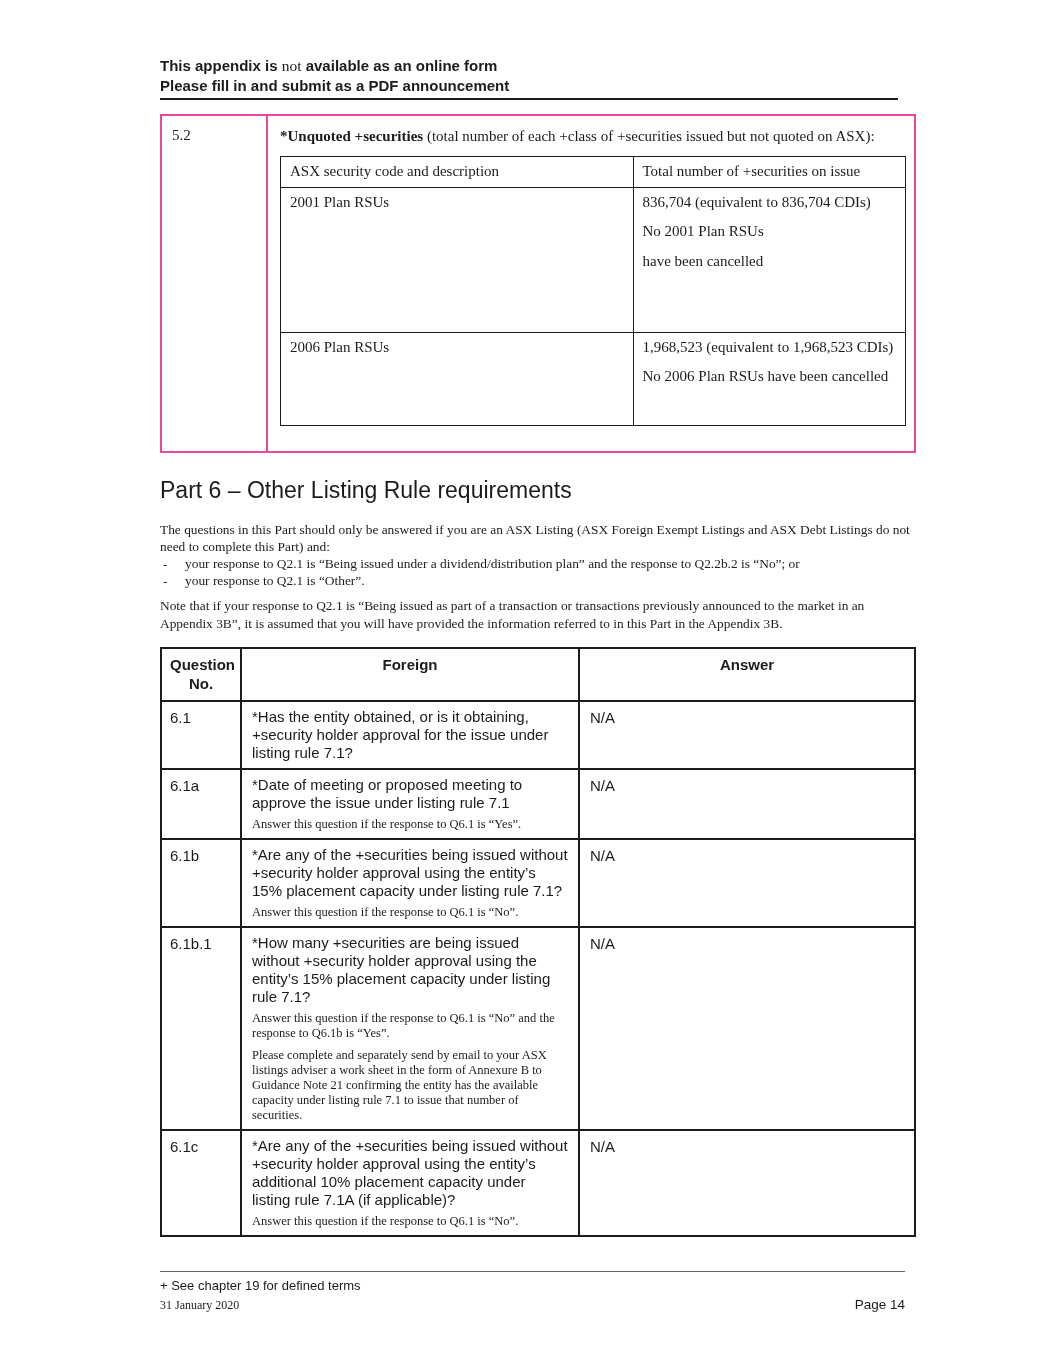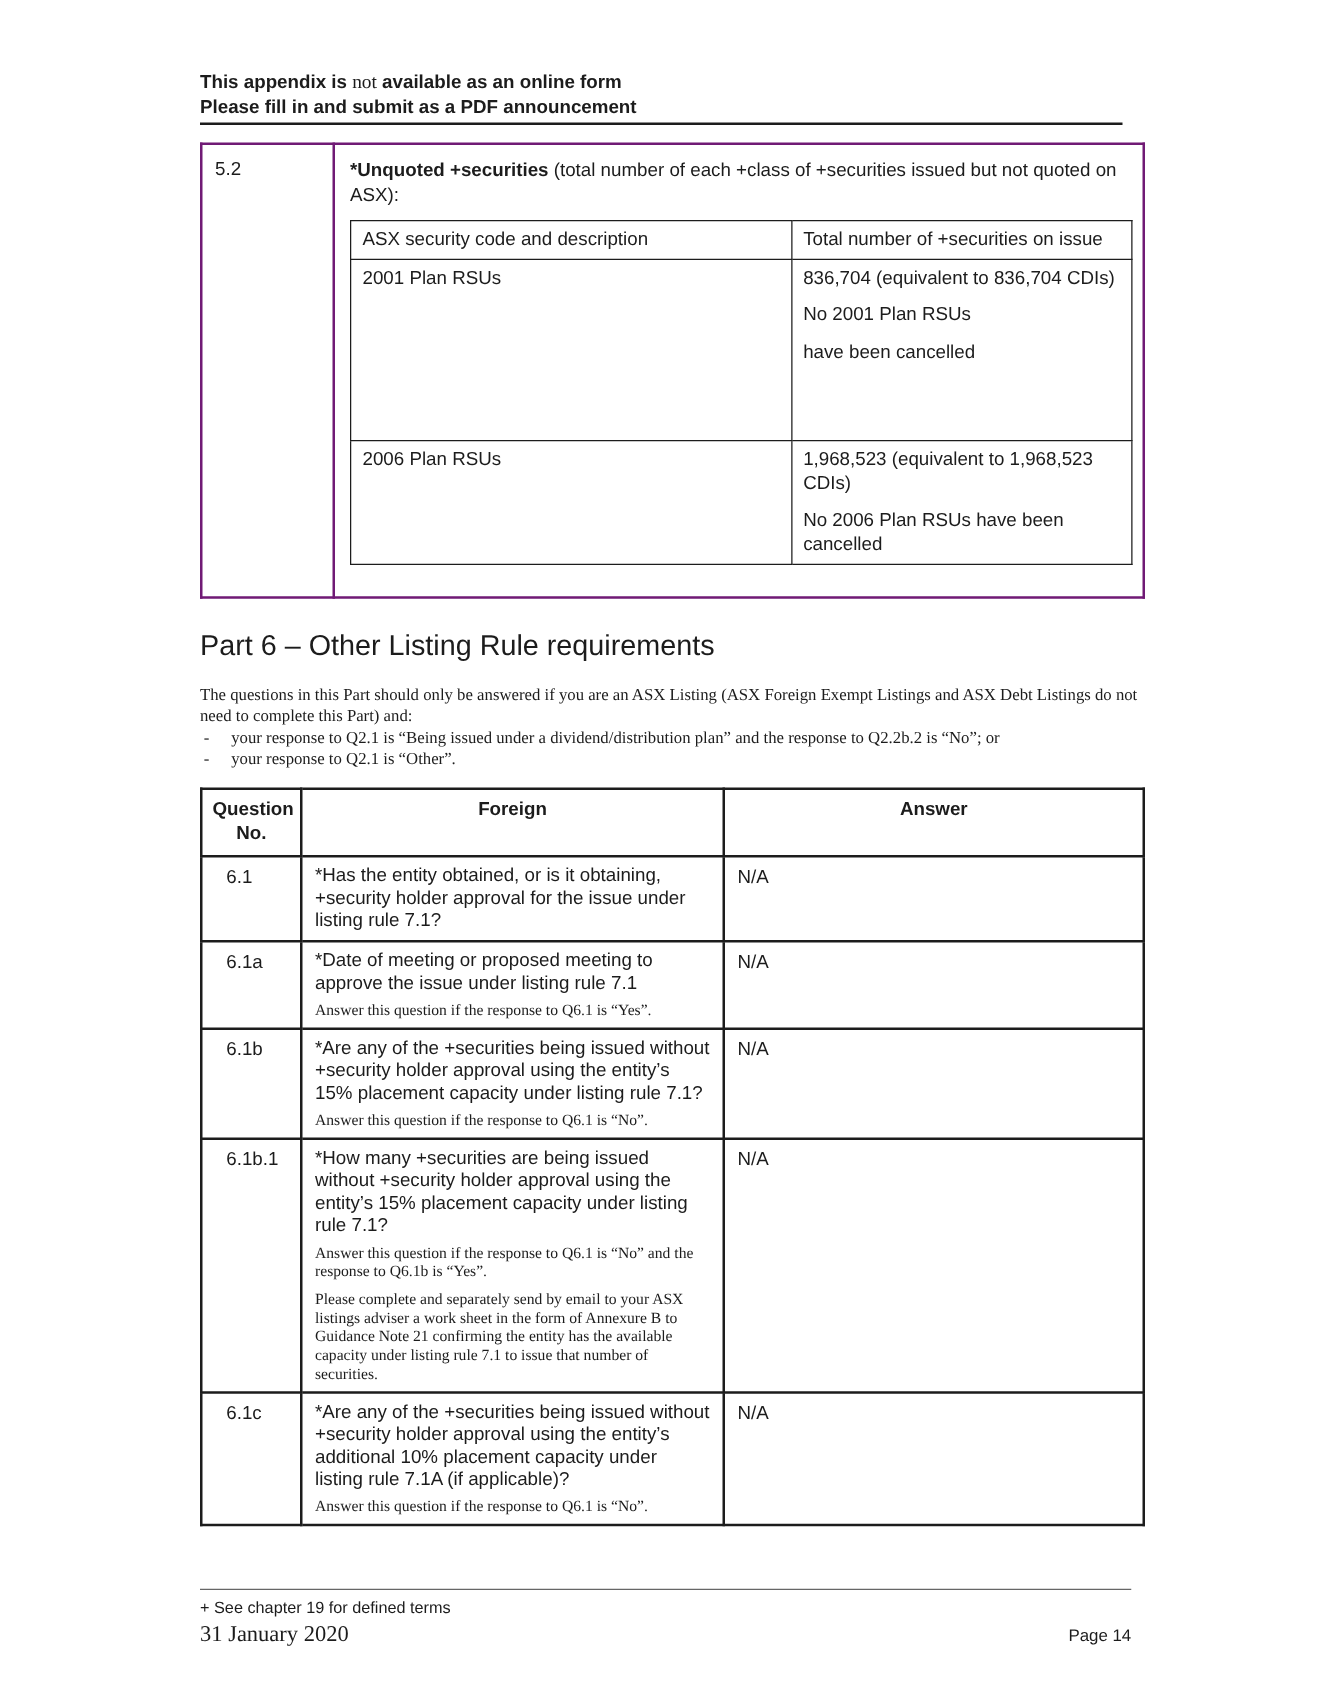--- a/index.html
+++ b/index.html
@@ -15,21 +15,21 @@
   .hdr{margin-top:56px;display:flex;justify-content:space-between;align-items:flex-start;
        font-weight:bold;font-size:15px;line-height:1.28;width:738px;}
   .hdr-left{max-width:430px;}
   .hdr-right{text-align:right;}
   .serif-word{font-family:"Liberation Serif", serif;font-weight:normal;font-size:15.5px;}
   .hdr-rule{width:738px;border-bottom:2px solid #1c1c1c;margin-top:3px;}
 
   
   table{border-collapse:collapse;}
   .outer52{margin-top:14px;width:756px;table-layout:fixed;}
-  .outer52 > tbody > tr > td{border:2px solid #701a75;vertical-align:top;}
+  .outer52 > tbody > tr > td{border:2px solid #ec4899;vertical-align:top;font-family:Liberation Serif, serif;}
   .outer52 td.num{width:86px;padding:11px 8px 8px 10px;font-size:15px;}
   .outer52 td.cell{padding:11px 8px 12px 12px;}
   .label52{font-size:15px;line-height:1.32;margin:0 0 9px 0;}
   .label52 b{font-weight:bold;}
 
   .sec-table{width:100%;table-layout:fixed;margin-top:5px;margin-bottom:13px;}
   .sec-table th,.sec-table td{border:1px solid #1c1c1c;text-align:left;vertical-align:top;
       font-size:15px;font-weight:normal;padding:5px 9px;line-height:1.3;}
   .sec-table col.c1{width:56.4%;}
   .sec-table col.c2{width:43.6%;}
@@ -48,33 +48,33 @@
   .bullet-dash{width:25px;padding-left:3px;box-sizing:border-box;}
   .bullet-text{flex:1;}
   .note-p{margin:8px 0 0 0;}
 
   
   .qtable{margin-top:15px;width:756px;table-layout:fixed;}
   .qtable th,.qtable td{border:2px solid #1c1c1c;vertical-align:top;text-align:left;}
   .qtable col.qc1{width:80px;}
   .qtable col.qc2{width:338px;}
   .qtable th{font-size:15px;font-weight:bold;padding:7px 8px;height:36px;line-height:1.25;text-align:center;}
-  .qtable td.qno{font-size:15px;padding:7px 19px;}
+  .qtable td.qno{font-size:15px;padding:7px 8px;}
   .qtable td.qcell{padding:6px 10px 6px 10px;}
   .qtable td.ans{font-size:15px;padding:7px 10px;}
   .qmain{font-size:15px;line-height:1.2;margin:0;}
   .qnote{font-family:"Liberation Serif", serif;font-size:12.5px;line-height:1.2;margin:5px 0 0 0;}
   .qnote + .qnote{margin-top:7px;}
 
   
   .pfooter{position:absolute;left:160px;top:1271px;width:745px;}
   .f-rule{border-top:1px solid #666;}
   .f-note{font-size:13px;margin-top:6px;line-height:1.2;}
   .f-row{display:flex;justify-content:space-between;align-items:baseline;margin-top:3px;}
-  .f-date{font-family:"Liberation Serif", serif;font-size:18px;}
+  .f-date{font-family:"Liberation Serif", serif;font-size:12px;}
   .f-page{font-size:13.5px;text-align:center;}
 </style>
 </head>
 <body>
 
 <div class="page">
   <div class="content">
 
     <div class="hdr">
       <div class="hdr-left">
@@ -131,20 +131,21 @@
       <div>
           <div class="bullet-row">
             <span class="bullet-dash">-</span>
             <span class="bullet-text">your response to Q2.1 is “Being issued under a dividend/distribution plan” and the response to Q2.2b.2 is “No”; or</span>
           </div>
           <div class="bullet-row">
             <span class="bullet-dash">-</span>
             <span class="bullet-text">your response to Q2.1 is “Other”.</span>
           </div>
         </div>
+      <p class="note-p">Note that if your response to Q2.1 is “Being issued as part of a transaction or transactions previously announced to the market in an Appendix 3B”, it is assumed that you will have provided the information referred to in this Part in the Appendix 3B.</p>
     </div>
 
     <table class="qtable">
       <colgroup>
           <col class="qc1">
           <col class="qc2">
           <col class="qc3">
         </colgroup>
       <thead>
         <tr>

